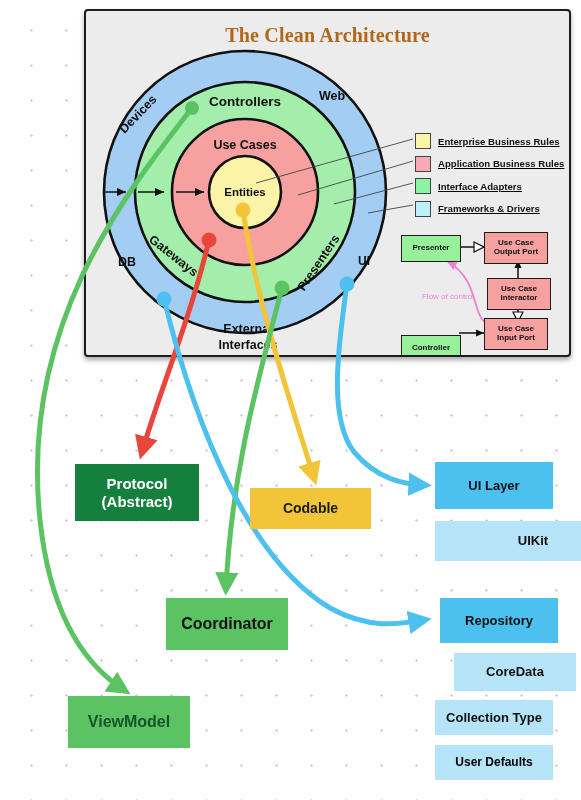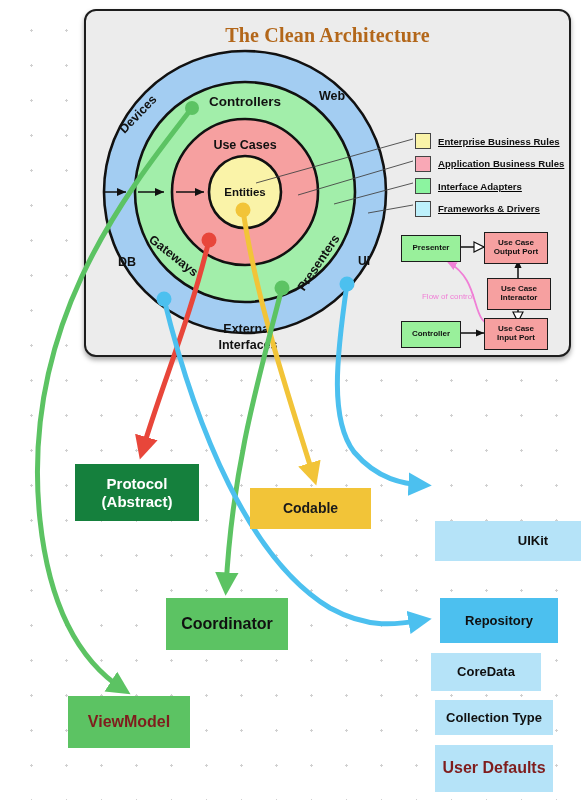--- a/index.html
+++ b/index.html
@@ -9,21 +9,21 @@
     background-image:radial-gradient(circle, #d0d0d0 1.1px, transparent 1.2px);
     background-size:35px 35px;
     background-position:14px 13px;
     font-family:"Liberation Sans", sans-serif;
   }
   #stage{position:absolute;inset:0;}
 
   
   .ca-panel{
     position:absolute;left:84px;top:9px;width:483px;height:344px;
-    background:#ececec;border:2px solid #1d1d1d;border-radius:12px;
+    background:#ececec;border:2px solid #1d1d1d;border-radius:4px;
     box-shadow:0 3px 5px rgba(0,0,0,.35);
     overflow:hidden;
   }
   .ca-title{
     position:absolute;left:0;right:0;top:13px;text-align:center;
     font-family:"Liberation Serif", serif;font-weight:bold;font-size:20px;
     color:#b3671a;letter-spacing:.2px;
   }
   .ca-svg{position:absolute;left:0;top:0;}
 
@@ -44,28 +44,28 @@
   .fbox.pink{background:#f6a0a0;}
 
   
   .nbox{
     position:absolute;display:flex;align-items:center;justify-content:center;
     text-align:center;font-weight:bold;line-height:1.18;
   }
   .nbox.protocol{left:75px;top:464px;width:124px;height:57px;background:#15803d;color:#ffffff;font-size:15px;}
   .nbox.codable{left:250px;top:488px;width:121px;height:41px;background:#f2c438;color:#1a1a1a;font-size:14px;}
   .nbox.coordinator{left:166px;top:598px;width:122px;height:52px;background:#5cc363;color:#101010;font-size:16px;}
-  .nbox.viewmodel{left:68px;top:696px;width:122px;height:52px;background:#5cc363;color:#7f1d1d;font-size:16px;}
+  .nbox.viewmodel{left:68px;top:696px;width:122px;height:52px;background:#5cc363;color:#14532d;font-size:16px;}
 
   .nbox.ui-layer{left:435px;top:462px;width:118px;height:47px;background:#4cc0ef;color:#101010;font-size:13px;}
   .nbox.uikit{left:435px;top:521px;width:118px;height:40px;background:#b5e3f8;color:#101010;font-size:13px;padding-left:39px;}
   .nbox.repository{left:440px;top:598px;width:118px;height:45px;background:#4cc0ef;color:#101010;font-size:13px;}
-  .nbox.coredata{left:431px;top:653px;width:110px;height:38px;background:#b5e3f8;color:#101010;font-size:13px;}
+  .nbox.coredata{left:454px;top:653px;width:122px;height:38px;background:#b5e3f8;color:#101010;font-size:13px;}
   .nbox.collection{left:435px;top:700px;width:118px;height:35px;background:#b5e3f8;color:#101010;font-size:13px;}
-  .nbox.userdefaults{left:435px;top:745px;width:118px;height:47px;background:#b5e3f8;color:#7f1d1d;font-size:16px;}
+  .nbox.userdefaults{left:435px;top:745px;width:118px;height:35px;background:#b5e3f8;color:#000000;font-size:12px;}
 
   .connectors{position:absolute;left:0;top:0;width:581px;height:800px;pointer-events:none;}
 </style>
 </head>
 <body>
 
 <div id="stage">
 
   <div class="ca-panel">
 
@@ -153,21 +153,21 @@
           <span>Use Case</span><br>
           <span>Output Port</span>
         </span>
       </div>
       <div class="fbox pink" style="left:91px;top:52px;width:62px;height:30px;">
         <span>
           <span>Use Case</span><br>
           <span>Interactor</span>
         </span>
       </div>
-      <div class="fbox green" style="left:5px;top:95px;width:58px;height:25px;">Controller</div>
+      <div class="fbox green" style="left:5px;top:109px;width:58px;height:25px;">Controller</div>
       <div class="fbox pink" style="left:88px;top:92px;width:62px;height:30px;">
         <span>
           <span>Use Case</span><br>
           <span>Input Port</span>
         </span>
       </div>
     </div>
   </div>
 
   <svg class="connectors" viewBox="0 0 581 800">
@@ -208,19 +208,20 @@
   <div class="nbox protocol">
     <span>
       <span>Protocol</span><br>
       <span>(Abstract)</span>
     </span>
   </div>
   <div class="nbox codable">Codable</div>
   <div class="nbox coordinator">Coordinator</div>
   <div class="nbox viewmodel">ViewModel</div>
 
+  <div class="nbox ui-layer">UI Layer</div>
   <div class="nbox uikit">UIKit</div>
   <div class="nbox repository">Repository</div>
   <div class="nbox coredata">CoreData</div>
   <div class="nbox collection">Collection Type</div>
   <div class="nbox userdefaults">User Defaults</div>
 
 </div>
 
 </body></html>

